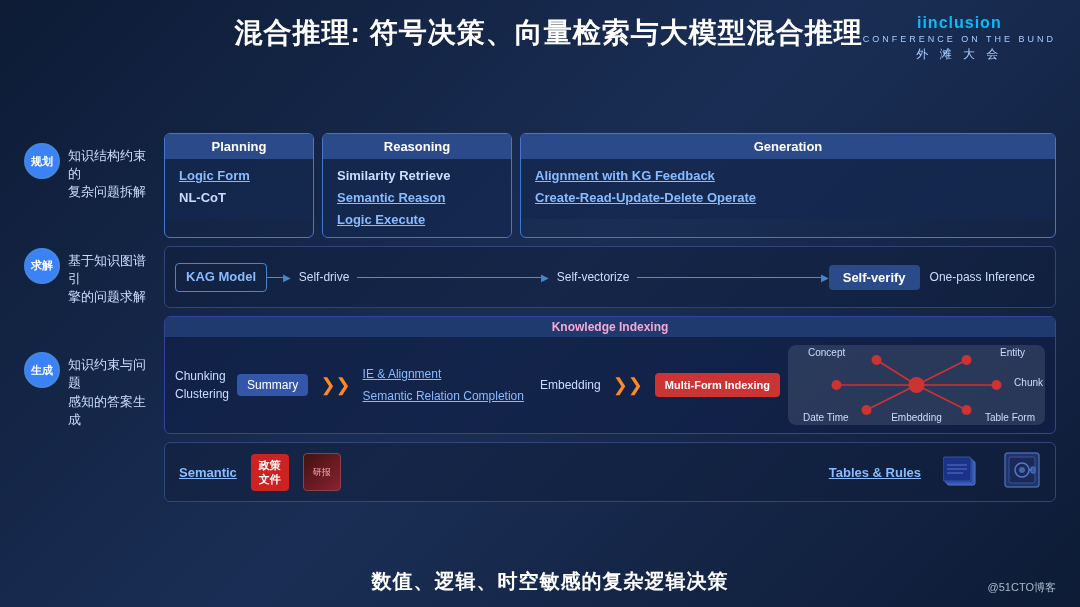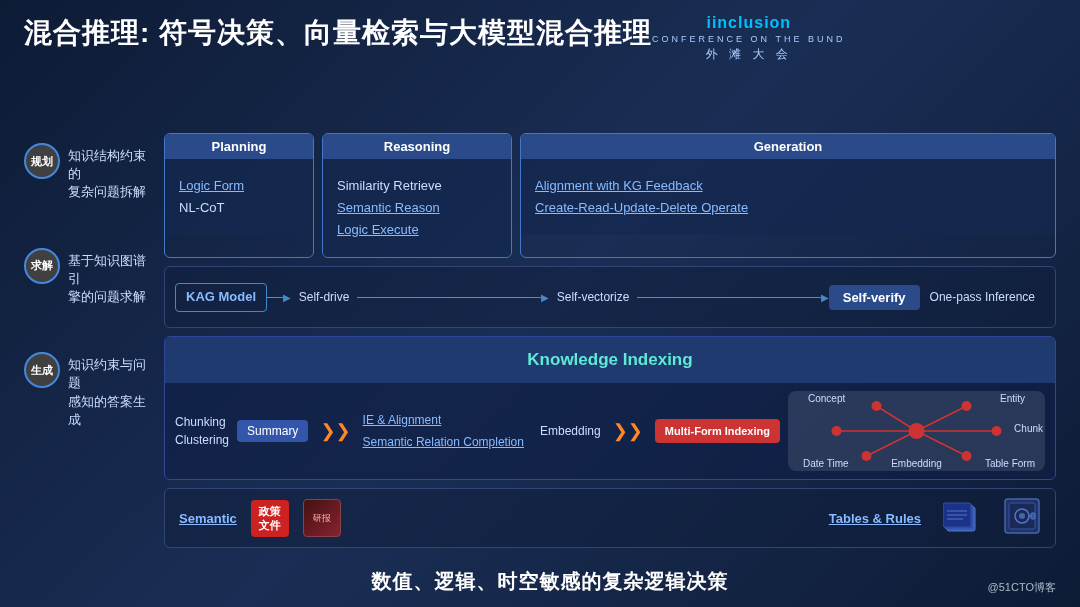--- a/index.html
+++ b/index.html
@@ -17,21 +17,21 @@
       position: absolute;
       inset: 0;
       background: linear-gradient(135deg, #0d1b35 0%, #1a2e55 50%, #0d1b35 100%);
     }
 
     
     .top-bar {
       position: relative;
       padding: 14px 24px 10px 24px;
       display: flex;
-      justify-content: flex-start;
+      justify-content: flex-end;
       align-items: flex-start;
     }
 
     .main-title {
       color: #ffffff;
       font-size: 28px;
       font-weight: bold;
       letter-spacing: 1px;
     }
 
@@ -108,21 +108,21 @@
       margin-top: 10px;
     }
 
     .sidebar-item {
       display: flex;
       align-items: flex-start;
       gap: 8px;
     }
 
     .sidebar-badge {
-      background: #404040;
+      background: #3b82f6;
       border: 2px solid #4488dd;
       border-radius: 50%;
       width: 36px;
       height: 36px;
       display: flex;
       align-items: center;
       justify-content: center;
       flex-shrink: 0;
       font-size: 11px;
       font-weight: bold;
@@ -161,22 +161,23 @@
       background: #2a4a8a;
       color: #ffffff;
       text-align: center;
       padding: 5px 10px;
       font-size: 13px;
       font-weight: bold;
     }
 
     .col-body {
       background: rgba(20, 40, 80, 0.7);
-      padding: 16px 14px;
+      padding: 6px 14px;
       min-height: 60px;
+      font-weight: bold;
     }
 
     .col-planning { flex: 0 0 150px; }
     .col-reasoning { flex: 0 0 190px; }
     .col-generation { flex: 1; }
 
     .underline-text {
       color: #88bbff;
       text-decoration: underline;
       font-size: 13px;
@@ -236,24 +237,24 @@
     
     .ki-section {
       background: rgba(15, 30, 70, 0.6);
       border: 1.5px solid #334499;
       border-radius: 6px;
       overflow: hidden;
     }
 
     .ki-header {
       background: #1e3a6e;
-      color: #5eead4;
+      color: #f9a8d4;
       text-align: center;
-      padding: 13px;
-      font-size: 17px;
+      padding: 3px;
+      font-size: 12px;
       font-weight: bold;
     }
 
     .ki-body {
       display: flex;
       align-items: center;
       padding: 8px 10px;
       gap: 8px;
     }
 

